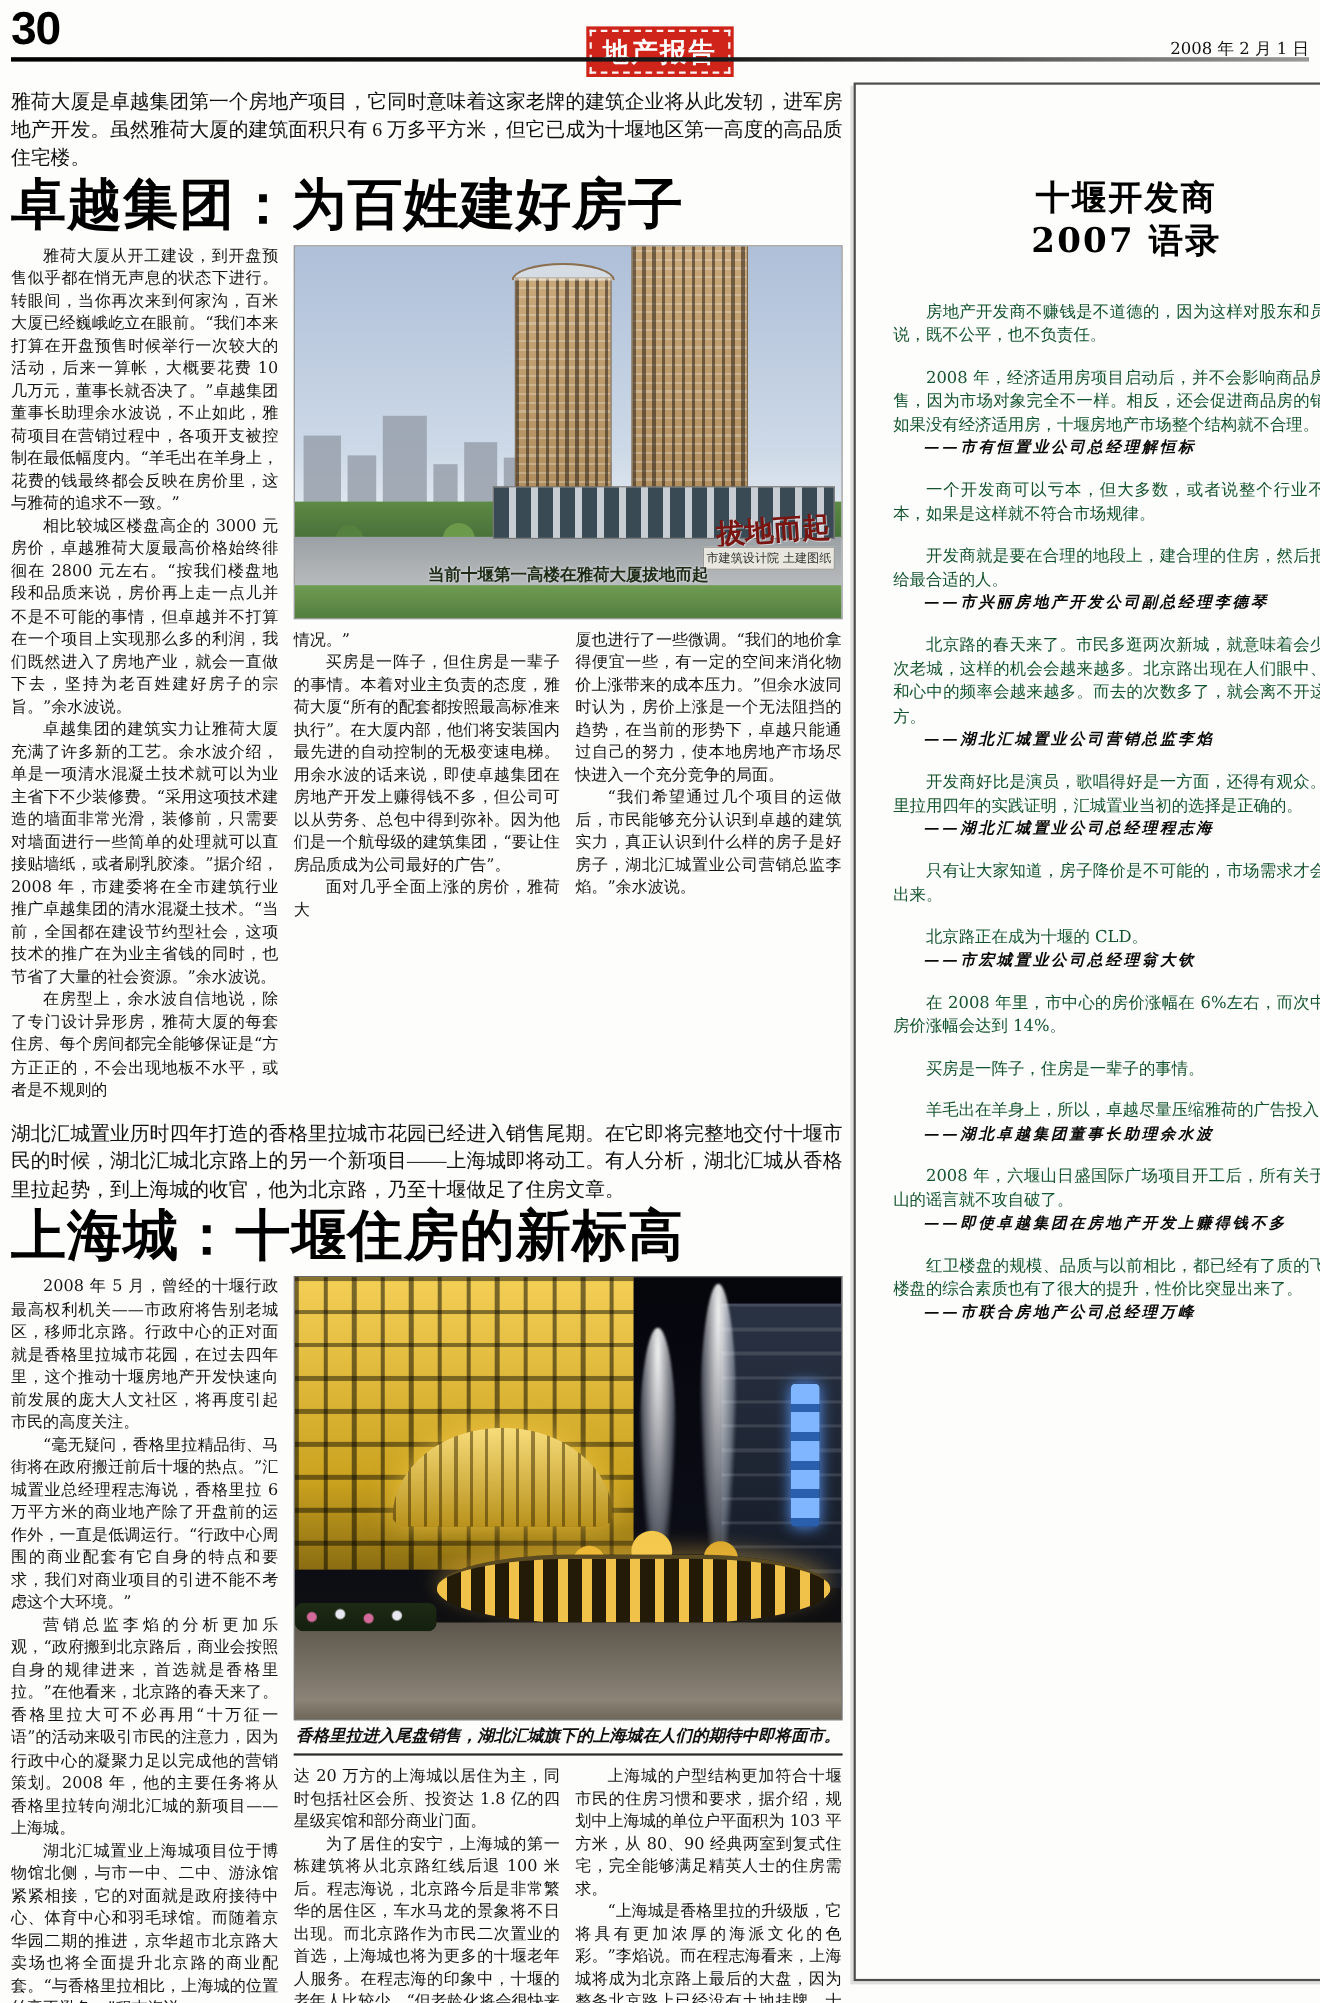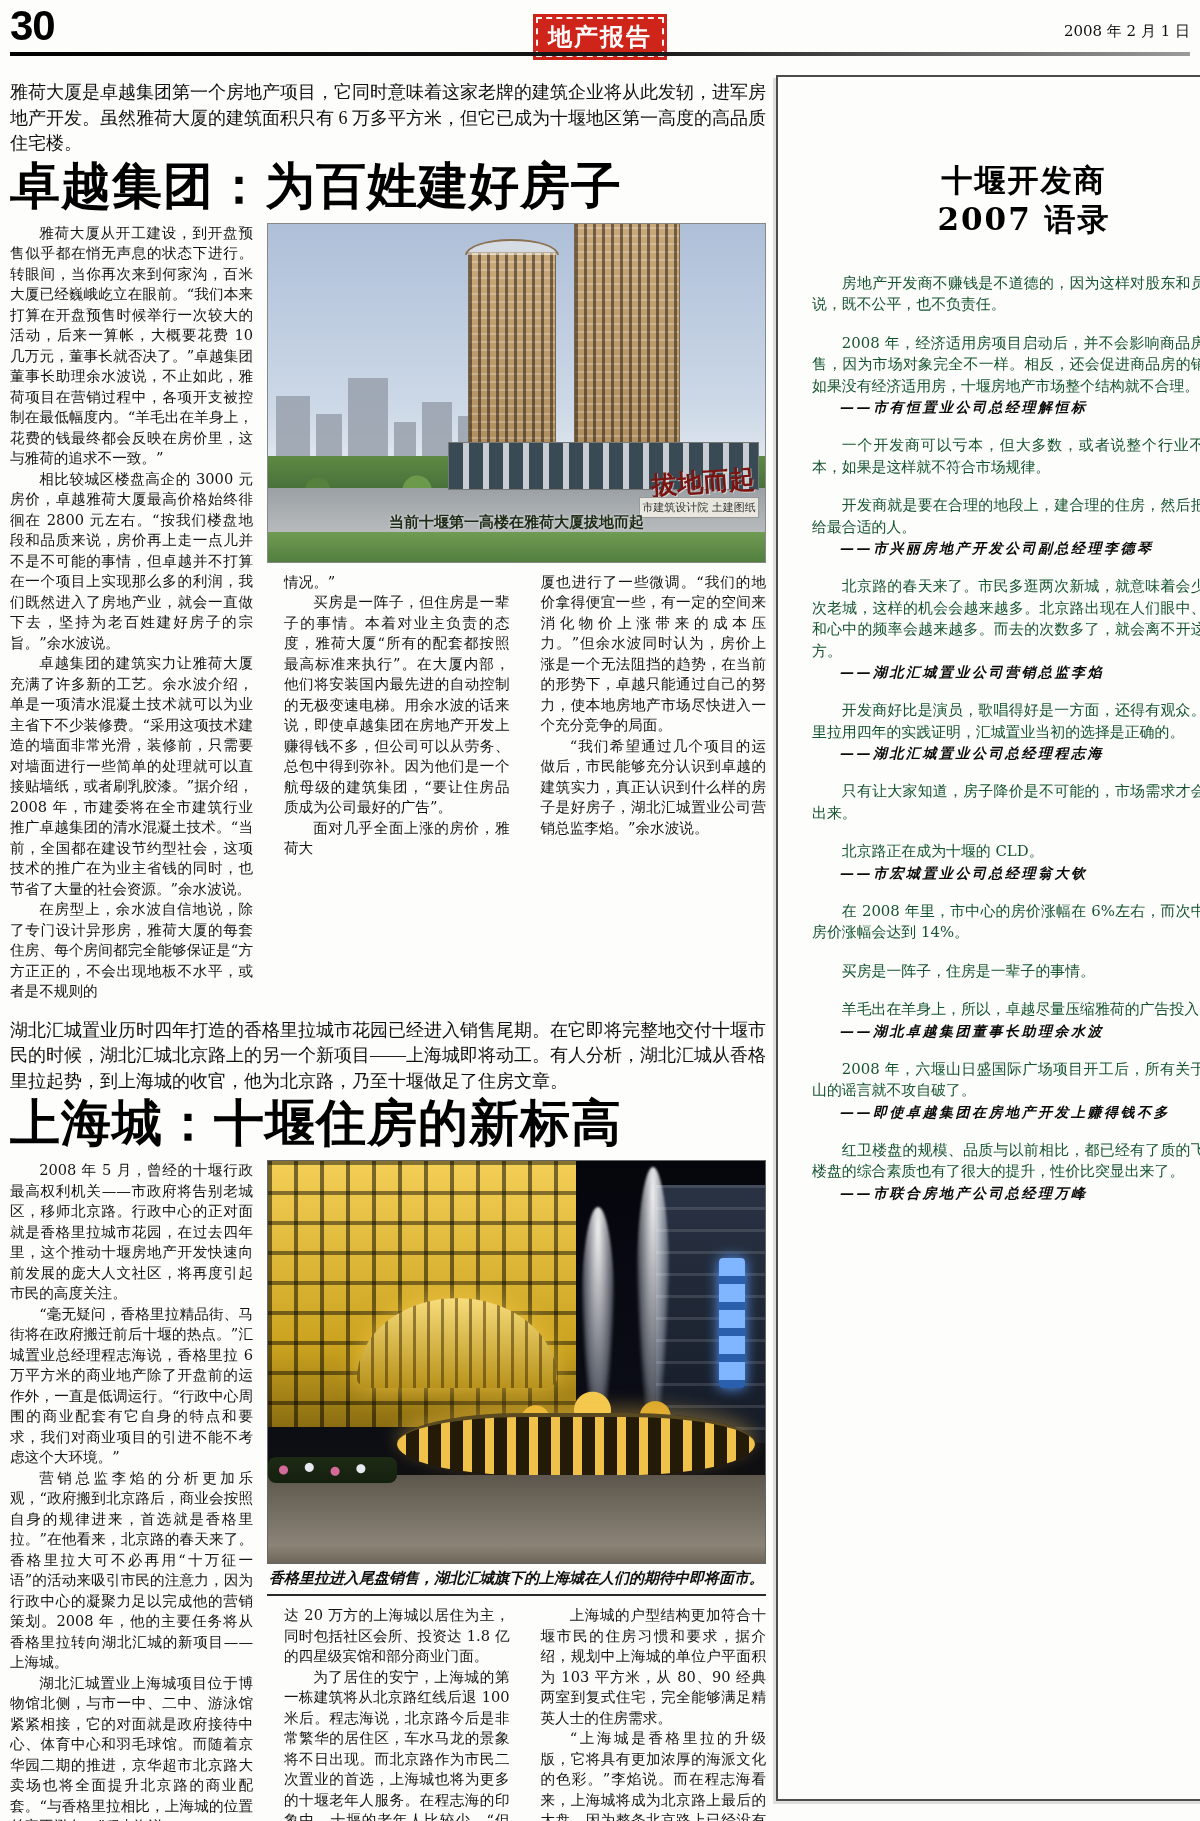--- a/index.html
+++ b/index.html
@@ -3,40 +3,40 @@
 <meta charset="utf-8">
 <style>
   html,body{margin:0;padding:0;background:#e8e8e8;}
   .page{position:relative;width:1200px;height:1821px;margin:0 auto;background:#fdfdfc;
         font-family:"DejaVu Serif","Liberation Serif",serif;color:#141414;overflow:hidden;}
 
   
   .header{position:absolute;top:6px;left:10px;right:10px;height:48px;}
   .page-num{position:absolute;left:0;top:-4px;font-family:"Liberation Sans",sans-serif;
             font-weight:bold;font-size:42px;color:#000;letter-spacing:-1px;}
-  .section-box{position:absolute;left:50%;top:8px;transform:translateX(-50%);
+  .section-box{position:absolute;left:50%;top:18px;transform:translateX(-50%);
                background:#cf241a;padding:3px;}
   .section-box-inner{border:2px dashed rgba(255,255,255,.95);padding:2px 10px;
                color:#fff;font-weight:bold;font-size:24px;letter-spacing:2px;}
-  .date{position:absolute;right:0;top:16px;font-size:15px;color:#111;}
+  .date{position:absolute;right:0;top:29px;font-size:15px;color:#111;}
   .header-rule{position:absolute;top:52px;left:10px;right:10px;height:4px;
                background:linear-gradient(to right,#000 0%,#1a1a1a 55%,#9a9a9a 100%);}
 
   
   .main{position:absolute;left:10px;top:80px;width:756px;}
   .intro{font-size:18px;line-height:1.42;color:#101010;margin:0 0 2px;font-family:Liberation Serif, serif;}
   .headline{font-size:50px;font-weight:900;color:#000;letter-spacing:1px;
             margin:2px 0 10px;line-height:1.08;white-space:nowrap;}
   .article{display:flex;gap:14px;}
   .col{width:243px;font-size:14.6px;line-height:20.5px;text-align:justify;}
   .col p{margin:0;text-indent:2em;}
   .col p.noindent{text-indent:0;}
   .right-wrap{width:499px;}
   .two-cols{display:flex;gap:14px;margin-top:9px;}
-  .two-cols .col{width:242px;margin-left:17px;}
+  .two-cols .col{width:242px;}
 
   
   .img1{position:relative;height:338px;border:1px solid #888;overflow:hidden;
         background:linear-gradient(#aebfd8 0%,#cdd9e7 55%,#e6ebf1 75%);}
   .city{position:absolute;bottom:96px;left:0;right:0;height:120px;display:flex;
         align-items:flex-end;gap:6px;padding:0 8px;}
   .city div{background:#98a0ab;opacity:.85;}
   .treeline{position:absolute;bottom:72px;left:0;right:0;height:34px;
         background:radial-gradient(circle at 10% 100%,#55813f 0 12px,transparent 13px),
                    radial-gradient(circle at 30% 100%,#6a9a4a 0 14px,transparent 15px),

